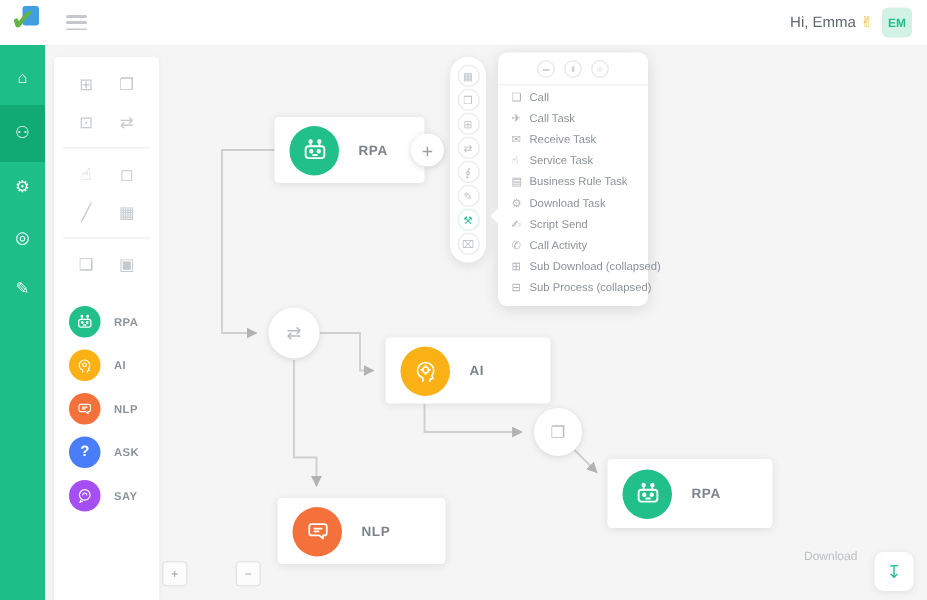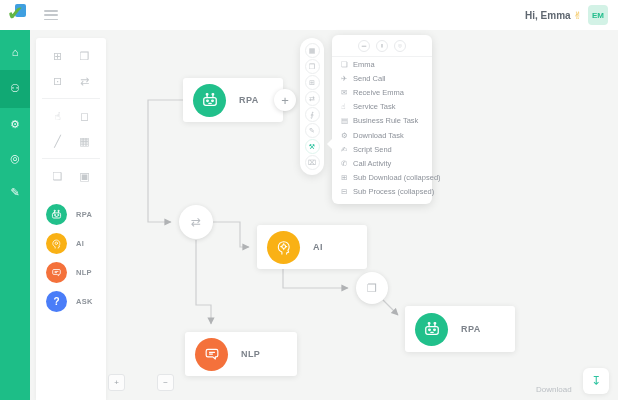--- a/index.html
+++ b/index.html
@@ -8,21 +8,21 @@
 
   
   .topbar { position:absolute; left:0; top:0; width:618px; height:30px; background:#fff;
     display:flex; align-items:center; z-index:5; }
   .logo { position:relative; width:30px; height:26px; margin-left:6px; }
   .logo .sq { position:absolute; left:9px; top:2px; width:11px; height:13px; background:#3f9fe0; border-radius:2px; }
   .logo .chk { position:absolute; left:1px; top:-1px; font-size:20px; font-weight:bold; color:#62b544; }
   .burger { width:14px; height:10px; margin-left:8px; display:flex; flex-direction:column; justify-content:space-between; cursor:pointer; }
   .burger i { display:block; height:1.5px; background:#c4c8cc; border-radius:1px; }
   .topbar .spacer { flex:1; }
-  .greet { font-size:10px; color:#5f6770; font-weight:bold; }
+  .greet { font-size:10px; color:#5f6770; font-weight:normal; }
   .wave { font-size:10px; color:#f0b429; margin:0 6px 0 3px; }
   .avatar { width:20px; height:20px; margin-right:10px; border-radius:4px; background:#d3f2e6;
     color:#23bd8c; font-size:8px; font-weight:bold; display:flex; align-items:center; justify-content:center; cursor:pointer; }
 
   
   .rail { position:absolute; left:0; top:30px; width:30px; height:370px; background:#1dbe87; z-index:4; }
   .rail-item { width:30px; height:34px; display:flex; align-items:center; justify-content:center;
     color:#fff; font-size:11px; cursor:pointer; opacity:.95; }
   .rail-item.r1 { margin-top:6px; }
   .rail-item.active { background:#11a873; height:38px; }
@@ -81,21 +81,21 @@
   .pitem { height:14.2px; display:flex; align-items:center; padding-left:9px; cursor:pointer; }
   .pic { width:12px; color:#b0b5bb; font-size:7.5px; flex:none; }
   .plabel { font-size:7.5px; color:#8d929a; white-space:nowrap; }
 
   
   .zoomctl { position:absolute; left:2px; top:344px; display:flex; gap:2px; }
   .zbtn, .zlevel { height:17px; background:#fcfcfc; border:1px solid #e4e6e8; border-radius:3px;
     color:#9aa0a6; font-size:8px; display:flex; align-items:center; justify-content:center; }
   .zbtn { width:17px; cursor:pointer; }
   .zlevel { width:28px;margin-top:32px; }
-  .dl-label { position:absolute; left:430px; top:355px; font-size:8px; color:#bcc0c5; }
+  .dl-label { position:absolute; left:430px; top:336px; font-size:8px; color:#bcc0c5; }
   .dl-btn { position:absolute; left:477px; top:338px; width:26px; height:26px; background:#fff;
     border-radius:6px; box-shadow:0 1px 5px rgba(0,0,0,.08); color:#2cc3a0; font-size:12px;
     display:flex; align-items:center; justify-content:center; cursor:pointer; }
 </style>
 </head>
 <body>
 
 <div class="topbar">
   <div class="logo">
     <span class="sq"></span>
@@ -207,20 +207,32 @@
           </svg>
         </span>
       <span class="pnode-label">NLP</span>
     </div>
     <div class="pnode">
       <span class="pnode-circle c-ask">
           <span class="qmark">?</span>
         </span>
       <span class="pnode-label">ASK</span>
     </div>
+    <div class="pnode">
+      <span class="pnode-circle c-say">
+        <svg width="13" height="13" viewBox="0 0 24 24">
+            <g fill="none" stroke="#fff" stroke-width="1.5" stroke-linecap="round">
+              <circle cx="12" cy="11" r="6.5"></circle>
+              <path d="M9.6 11a2.4 2.4 0 0 1 4.8 0"></path>
+              <path d="M7.2 17.4L6.2 20l3-1.2"></path>
+            </g>
+          </svg>
+        </span>
+      <span class="pnode-label">SAY</span>
+    </div>
   </div>
 </div>
 
 <div class="canvas">
 
   <svg class="wires" width="512" height="370">
     <defs>
       <marker id="arr" markerWidth="7" markerHeight="7" refX="5.5" refY="3" orient="auto">
         <path d="M0,0 L6,3 L0,6 Z" fill="#b0b2b4"></path>
       </marker>
@@ -336,29 +348,29 @@
         </div>
       <div class="pcircle">
           <span>▮</span>
         </div>
       <div class="pcircle">
           <span>◎</span>
         </div>
     </div>
     <div class="pitem">
       <span class="pic">❏</span>
-      <span class="plabel">Emma</span>
+      <span class="plabel">Call</span>
       </div>
     <div class="pitem">
       <span class="pic">✈</span>
-      <span class="plabel">Send Call</span>
+      <span class="plabel">Call Task</span>
       </div>
     <div class="pitem">
       <span class="pic">✉</span>
-      <span class="plabel">Receive Emma</span>
+      <span class="plabel">Receive Task</span>
       </div>
     <div class="pitem">
       <span class="pic">☝</span>
       <span class="plabel">Service Task</span>
       </div>
     <div class="pitem">
       <span class="pic">▤</span>
       <span class="plabel">Business Rule Task</span>
       </div>
     <div class="pitem">

